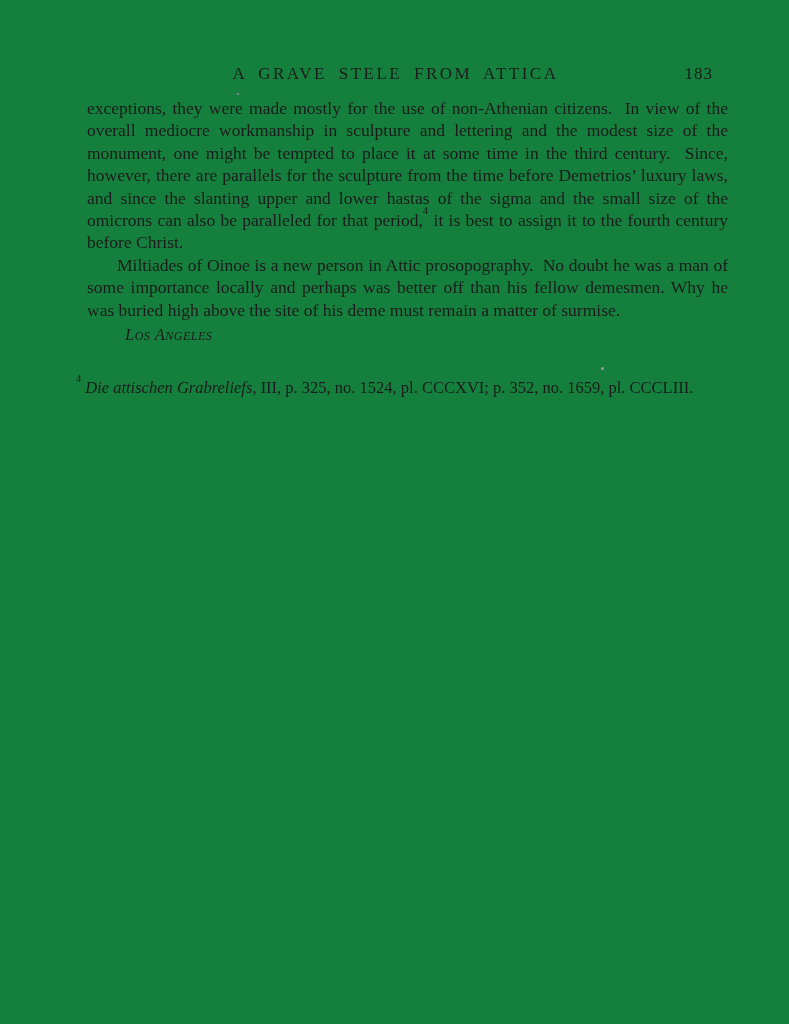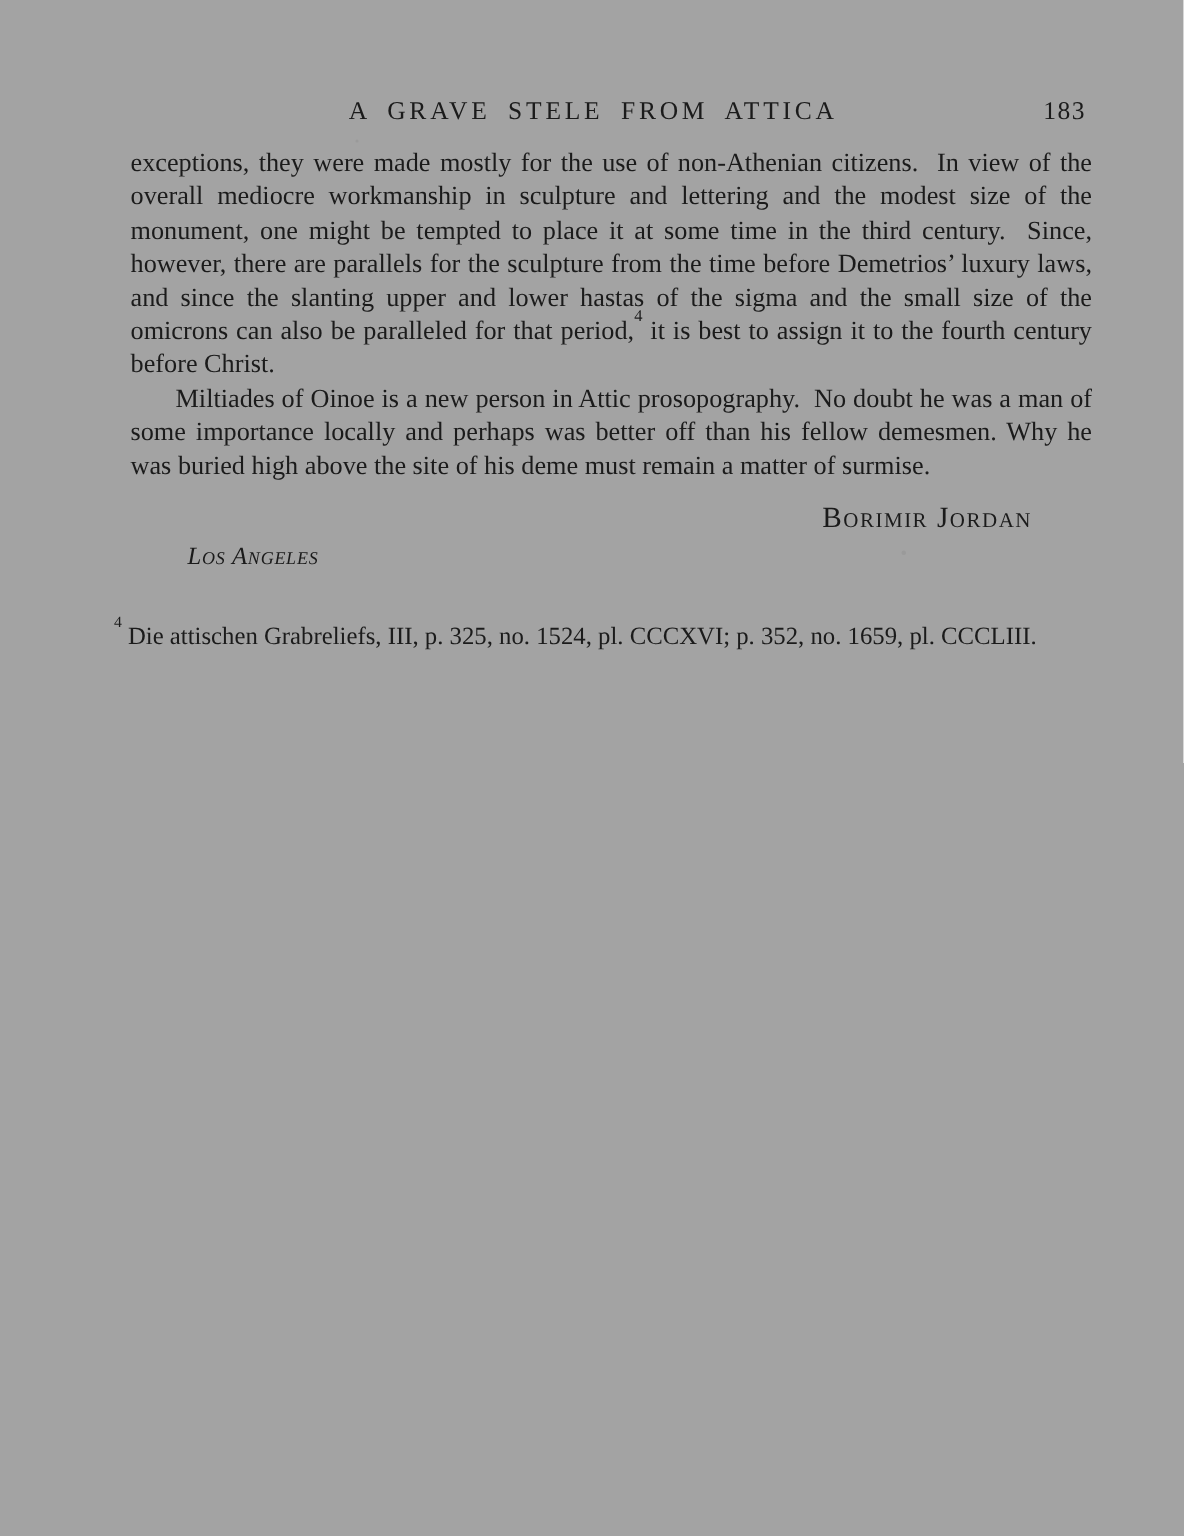--- a/index.html
+++ b/index.html
@@ -4,21 +4,21 @@
 <style>
   html, body {
     margin: 0;
     padding: 0;
     background: #ffffff;
   }
   .page {
     position: relative;
     width: 789px;
     height: 1024px;
-    background: #a3a3a3;
+    background: #15803d;
     overflow: hidden;
     font-family: "Liberation Serif", "DejaVu Serif", serif;
     color: #1b1b1b;
   }
   .content {
     position: absolute;
     left: 63px;
     top: 0;
     width: 665px;
   }
@@ -31,21 +31,21 @@
     line-height: 20px;
   }
   .head-title {
     display: block;
     text-align: center;
     letter-spacing: 2.5px;
     word-spacing: 5px;
   }
   .page-number {
     position: absolute;
-    right: 4px;
+    right: 15px;
     top: 0;
     letter-spacing: 1px;
   }
   
   .body-text {
     margin-top: 13px;
     font-size: 17.5px;
     line-height: 22.4px;
     text-align: justify;
     margin-left: 24px;
@@ -94,20 +94,21 @@
     text-indent: 13px;
   }
   .footnote .fn-marker {
     font-size: 10.5px;
     line-height: 0;
     position: relative;
     top: -0.45em;
     margin-right: 4px;
   }
   .footnote .work-title {
+    font-style: italic;
   }
   
   .speck {
     position: absolute;
     background: #9a9a9a;
     border-radius: 50%;
   }
   .speck-1 { left: 601px; top: 367px; width: 3px; height: 3px; }
   .speck-2 { left: 237px; top: 93px; width: 2px; height: 2px; }
 </style>
@@ -120,21 +121,20 @@
     <div class="running-head">
       <span class="head-title">A GRAVE STELE FROM ATTICA</span>
       <span class="page-number">183</span>
     </div>
 
     <div class="body-text">
       <p><span>exceptions, they were made mostly for the use of non-Athenian citizens.&nbsp; In view of the overall mediocre workmanship in sculpture and lettering and the modest size of the monument, one might be tempted to place it at some time in the third century.&nbsp; Since, however, there are parallels for the sculpture from the time before Demetrios’ luxury laws, and since the slanting upper and lower hastas of the sigma and the small size of the omicrons can also be paralleled for that period,</span><sup class="fn-ref">4</sup><span> it is best to assign it to the fourth century before Christ.</span></p>
       <p class="par-indent">Miltiades of Oinoe is a new person in Attic prosopography.&nbsp; No doubt he was a man of some importance locally and perhaps was better off than his fellow demesmen. Why he was buried high above the site of his deme must remain a matter of surmise.</p>
     </div>
 
-    <div class="signature">Borimir Jordan</div>
 
     <div class="affiliation">
       <div class="line2">Los Angeles</div>
     </div>
 
     <p class="footnote"><sup class="fn-marker">4</sup><span class="work-title">Die attischen Grabreliefs</span><span>, III, p. 325, no. 1524, pl. CCCXVI; p. 352, no. 1659, pl. CCCLIII.</span></p>
 
   </div>
 
   <div class="speck speck-1"></div>

